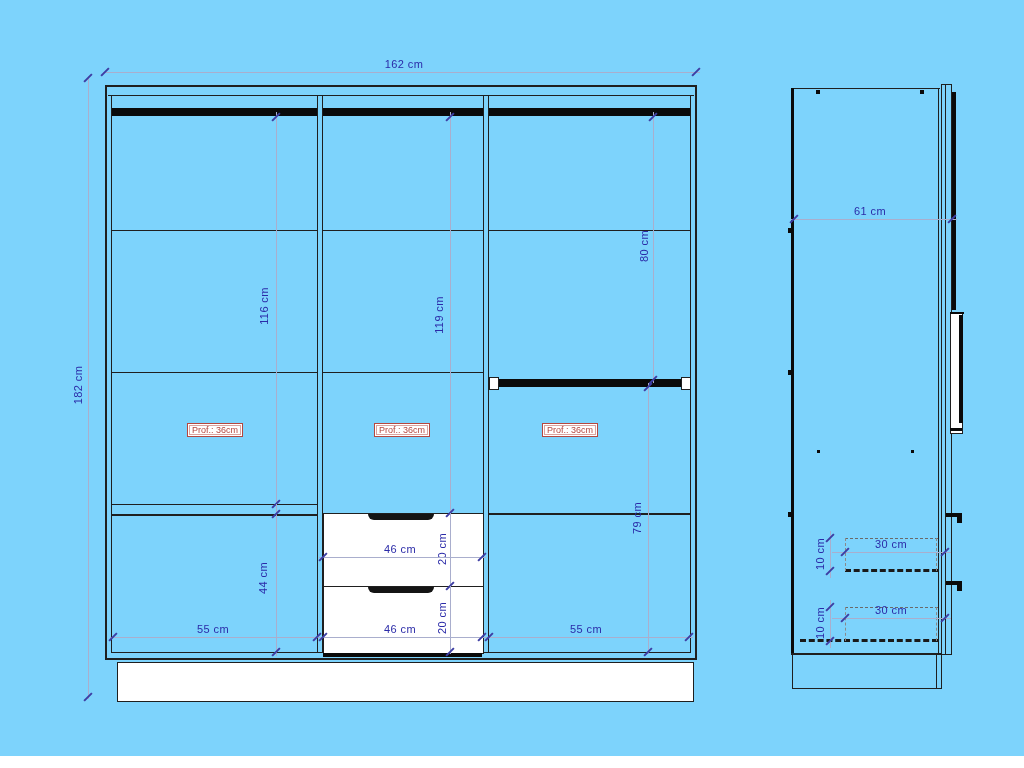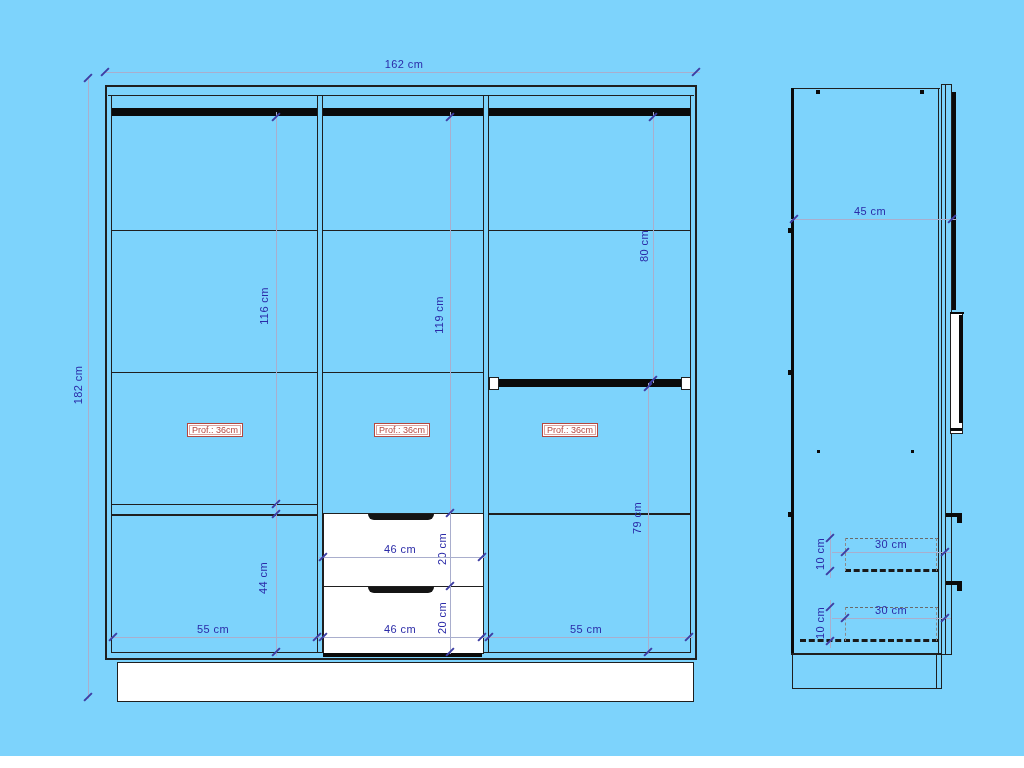--- a/index.html
+++ b/index.html
@@ -183,21 +183,21 @@
   <div class="dashv" style="left:936px;top:607px;height:34px;"></div>
 
   <div class="vl" style="left:792px;top:654px;height:35px;"></div>
   <div class="hl" style="left:792px;top:688px;width:150px;"></div>
   <div class="vl" style="left:936px;top:654px;height:35px;"></div>
   <div class="vl" style="left:941px;top:654px;height:35px;"></div>
 
   <div class="dl h" style="left:791px;top:219px;width:166px;"></div>
   <div class="tick" style="left:794px;top:219px;"></div>
   <div class="tick" style="left:952px;top:219px;"></div>
-  <div class="dim" style="left:870px;top:211px;">45 cm</div>
+  <div class="dim" style="left:870px;top:211px;">61 cm</div>
 
   <div class="dl h" style="left:832px;top:552px;width:119px;"></div>
   <div class="tick" style="left:845px;top:552px;"></div>
   <div class="tick" style="left:945px;top:552px;"></div>
   <div class="dim" style="left:891px;top:544px;">30 cm</div>
 
   <div class="dl v" style="left:830px;top:531px;height:47px;"></div>
   <div class="tick" style="left:830px;top:538px;"></div>
   <div class="tick" style="left:830px;top:571px;"></div>
   <div class="dim rot" style="left:820px;top:554px;">10 cm</div>

